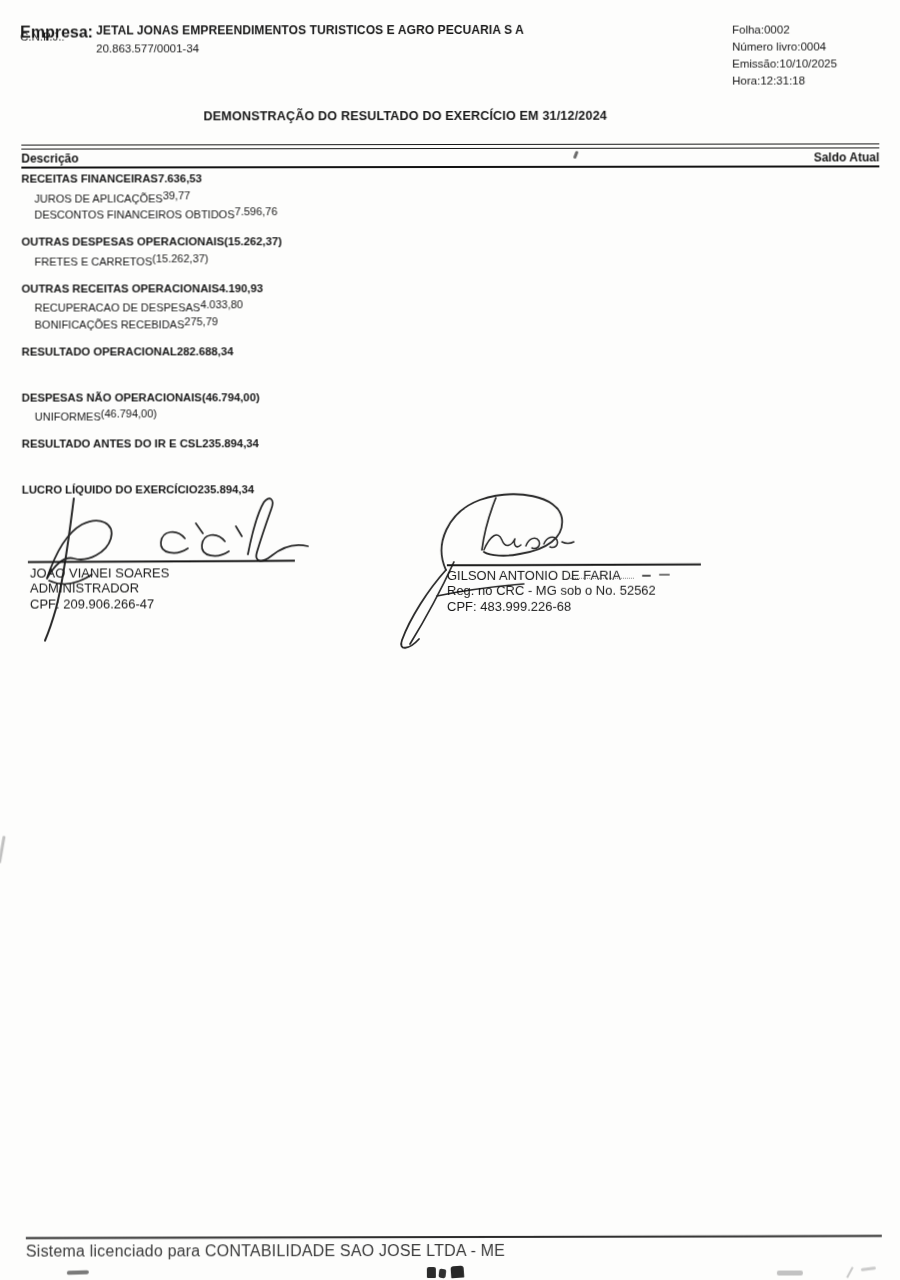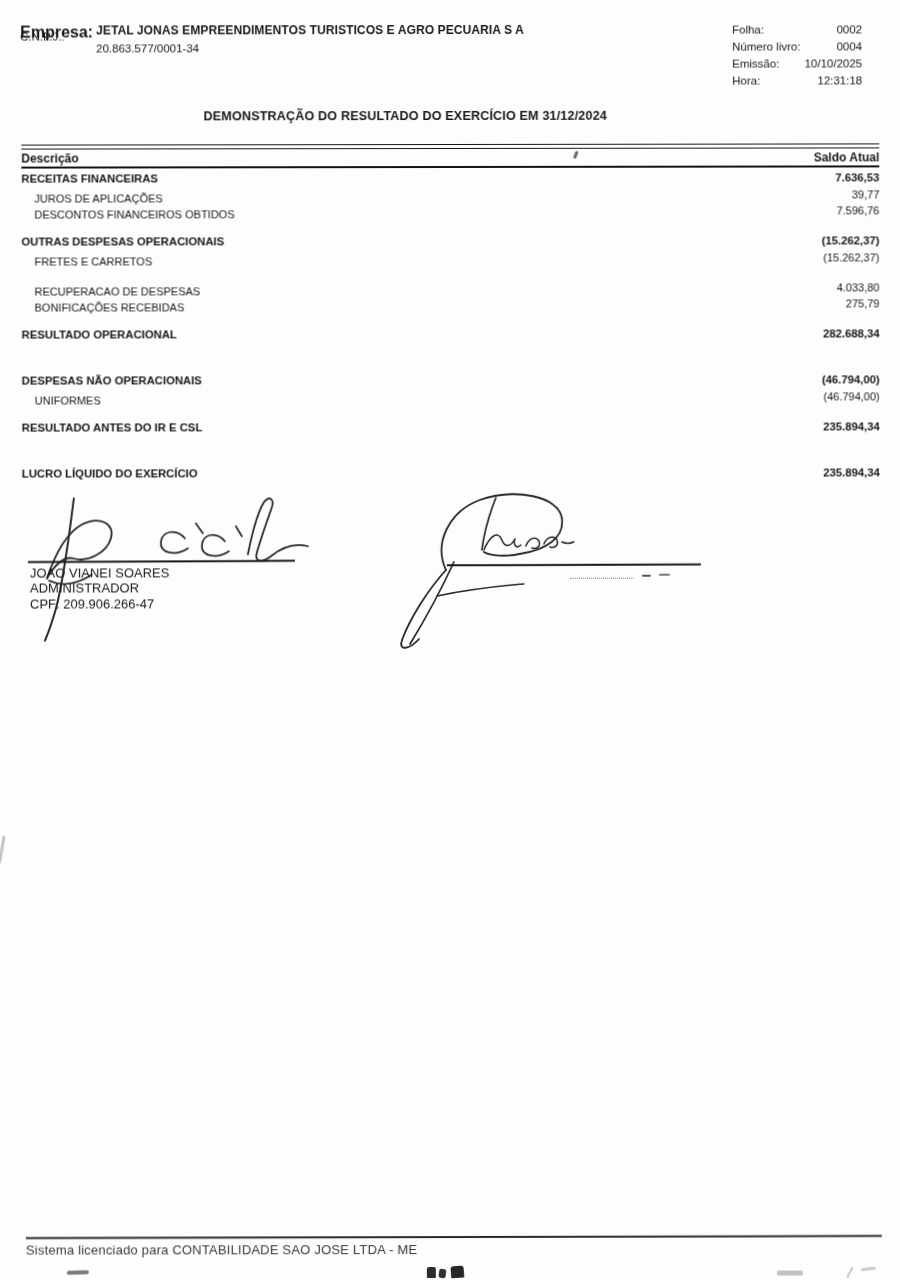--- a/index.html
+++ b/index.html
@@ -10,54 +10,54 @@
     color:#1c1c1c;
   }
   .scan{position:absolute;inset:0;filter:contrast(1.04) blur(0.18px);transform:rotate(-0.08deg);}
   .abs{position:absolute;}
 
   
   .hdr-lbl{font-size:16px;font-weight:bold;}
   .hdr-company{font-size:12px;font-weight:bold;letter-spacing:0.1px;white-space:nowrap;}
   .hdr-sub{font-size:11.5px;}
   .info-block{left:733px;top:22px;width:130px;font-size:11.5px;}
-  .info-row{display:flex;justify-content:space-between;height:17px;line-height:17px;}
+  .info-row{display:flex;height:17px;line-height:17px;}
   .info-row .val{text-align:right;}
 
   
   .doc-title{top:109px;left:0;width:812px;text-align:center;
     font-size:12.6px;font-weight:bold;letter-spacing:0.15px;}
 
   
   .table-wrap{left:22px;top:140px;width:858px;}
   .rule{height:1.3px;background:#1b1b1b;}
   .rule.r1{margin-top:4px;}
   .rule.r2{margin-top:2.6px;}
   .rule.thick{height:2.2px;background:#161616;}
   .thead{display:flex;justify-content:space-between;align-items:center;height:17px;
     font-size:12px;font-weight:bold;}
-  .row{display:flex;justify-content:space-between;align-items:center;height:16.5px;
+  .row{display:flex;justify-content:flex-start;align-items:center;height:16.5px;
     font-size:11px;white-space:nowrap;}
   .row.bold{font-weight:bold;font-size:11.3px;}
   .row .lbl.ind{padding-left:13px;margin-top:6px;}
   .sec{margin-top:13.5px;}
   .sec.gap-none{margin-top:1.5px;}
   .sec.gap-large{margin-top:29.5px;}
 
   
   .sig-line{background:#1d1d1d;}
   .sig-text{font-size:13px;line-height:15.3px;white-space:nowrap;}
   .dotted-ext{border-bottom:1.5px dotted #4a4a4a;opacity:.65;}
   .dash{background:#555;height:1.7px;border-radius:1px;}
   svg.sig{position:absolute;overflow:visible;}
   svg.sig path{fill:none;stroke:#2b2b2b;stroke-linecap:round;stroke-linejoin:round;}
 
   
   .footer-line{left:25px;top:1236px;width:856px;height:1.5px;background:#2e2e2e;transform:rotate(-0.06deg);}
-  .footer-text{left:25px;top:1242px;font-size:13px;color:#3d3d3d;letter-spacing:0.2px;}
+  .footer-text{left:25px;top:1242px;font-size:16px;color:#3d3d3d;letter-spacing:0.2px;}
 
   
   .art{position:absolute;}
 </style>
 </head>
 <body>
 
 <div id="page">
   <div class="scan">
 
@@ -114,20 +114,24 @@
             <div class="row bold">
               <span class="lbl">OUTRAS DESPESAS OPERACIONAIS</span>
               <span class="val">(15.262,37)</span>
             </div>
             <div class="row">
               <span class="lbl ind">FRETES E CARRETOS</span>
               <span class="val">(15.262,37)</span>
             </div>
           </div>
           <div class="sec gap-normal">
+            <div class="row bold">
+              <span class="lbl">OUTRAS RECEITAS OPERACIONAIS</span>
+              <span class="val">4.190,93</span>
+            </div>
             <div class="row">
               <span class="lbl ind">RECUPERACAO DE DESPESAS</span>
               <span class="val">4.033,80</span>
             </div>
             <div class="row">
               <span class="lbl ind">BONIFICAÇÕES RECEBIDAS</span>
               <span class="val">275,79</span>
             </div>
           </div>
           <div class="sec gap-normal">
@@ -183,20 +187,25 @@
       <path d="M108,12 C100,32 96,48 94,64" stroke-width="1.7"></path>
       <path d="M96,64 C102,50 110,44 114,54 C117,62 123,61 127,53 C125,60 129,63 133,59" stroke-width="1.5"></path>
       <path d="M138,60 C141,52 148,50 151,55 C153,60 149,64 144,62" stroke-width="1.5"></path>
       <path d="M156,58 C159,51 166,49 169,54 C171,59 167,63 162,61" stroke-width="1.5"></path>
       <path d="M174,56 C178,58 182,58 186,56" stroke-width="1.5"></path>
       <path d="M58,84 C40,104 22,132 14,154 C10,165 21,164 31,153" stroke-width="1.8"></path>
       <path d="M66,76 C54,102 38,132 22,158" stroke-width="1.7"></path>
       <path d="M49,110 C78,104 112,100 136,98" stroke-width="1.5"></path>
     </svg>
     <div class="abs sig-line" style="left:447px;top:564px;width:254px;height:1.6px;transform:rotate(-0.15deg);"></div>
+    <div class="abs sig-text" style="left:447px;top:568px;">
+      <div>GILSON ANTONIO DE FARIA</div>
+      <div>Reg. no CRC - MG sob o No. 52562</div>
+      <div>CPF: 483.999.226-68</div>
+    </div>
     <div class="abs dotted-ext" style="left:570px;top:571px;width:64px;height:7px;"></div>
     <div class="abs dash" style="left:642px;top:575px;width:9px;"></div>
     <div class="abs dash" style="left:659px;top:574px;width:11px;opacity:.8;"></div>
 
     <div class="abs footer-line"></div>
     <div class="abs footer-text">Sistema licenciado para CONTABILIDADE SAO JOSE LTDA - ME</div>
 
     <div class="art" style="left:575px;top:151px;width:3px;height:8px;background:#3c3c3c;border-radius:2px;transform:rotate(22deg);opacity:.75;"></div>
     <div class="art" style="left:0;top:835px;width:2.5px;height:28px;background:#8f8f8f;border-radius:2px;transform:rotate(10deg);opacity:.55;"></div>
     <div class="art" style="left:66px;top:1270px;width:22px;height:4px;background:#5a5a5a;border-radius:2px;transform:rotate(-2deg);opacity:.8;"></div>

